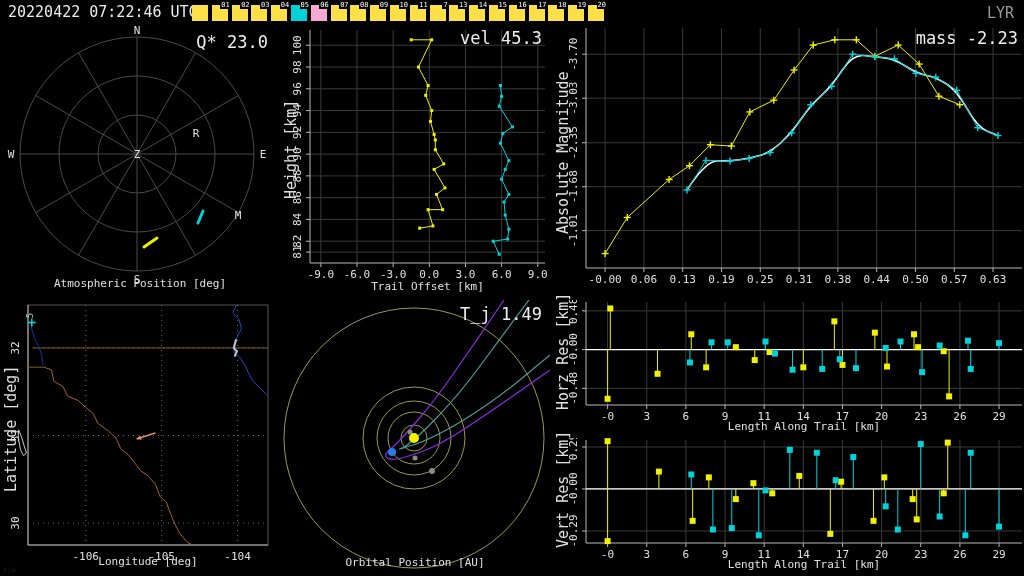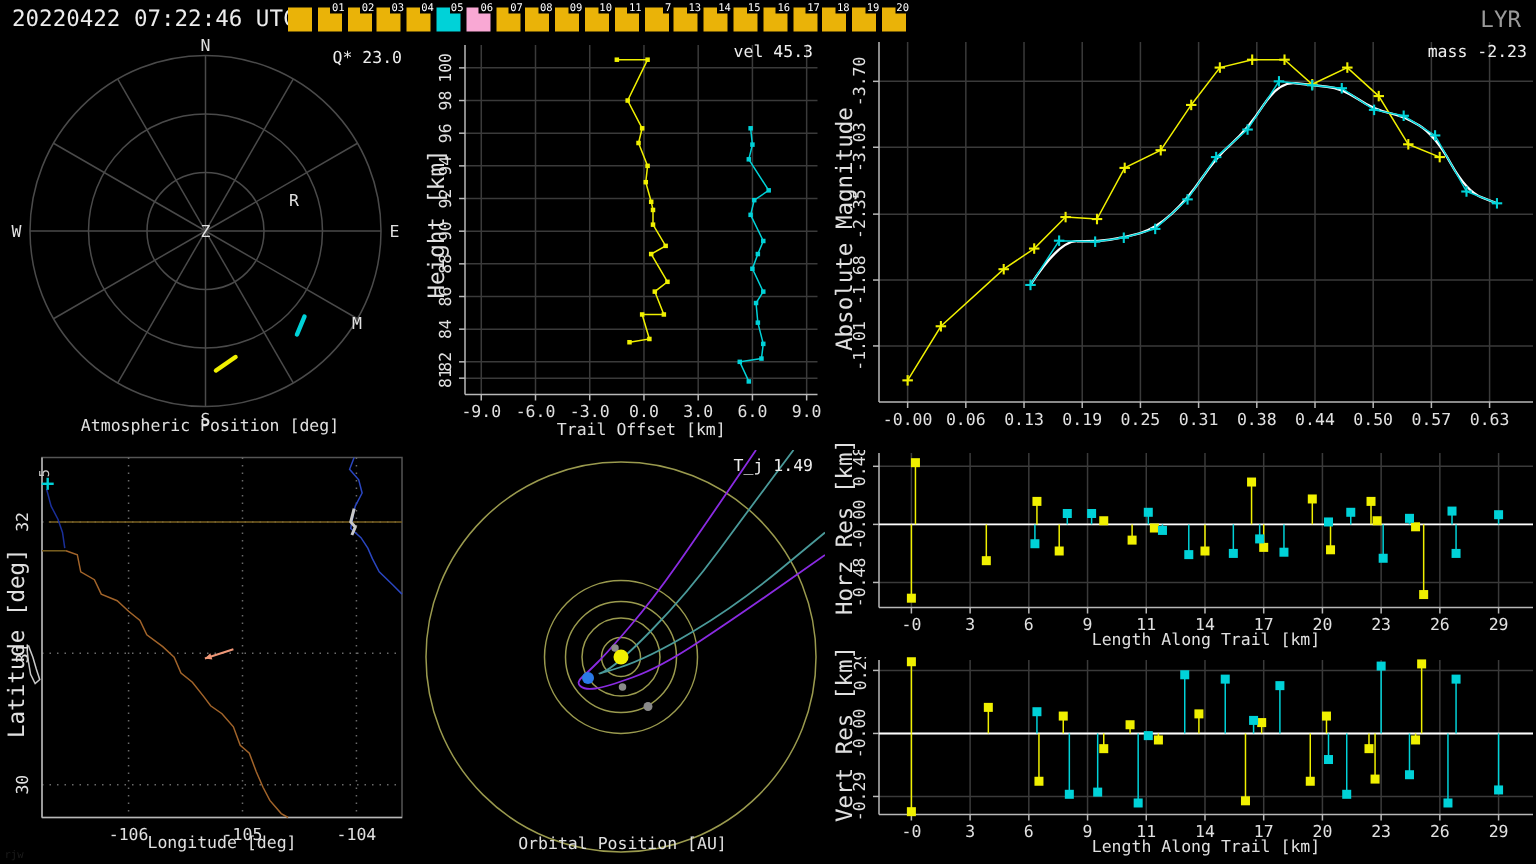--- a/index.html
+++ b/index.html
@@ -1,26 +1,26 @@
 <!DOCTYPE html>
 <html><head>
 <meta charset="utf-8">
 <style>
   html,body{margin:0;padding:0;background:#000;}
   #screen{position:relative;width:1024px;height:576px;background:#000;overflow:hidden;
           font-family:"DejaVu Sans Mono",monospace;color:#e0e0e0;}
   .panel{position:absolute;}
-  .corner-label{position:absolute;font-size:11px;color:#eee;white-space:pre;text-align:right;}
+  .corner-label{position:absolute;font-size:17px;color:#eee;white-space:pre;text-align:right;}
   .axis-title-x{position:absolute;font-size:11px;color:#e0e0e0;text-align:center;white-space:pre;}
   .axis-title-y{position:absolute;font-size:15px;color:#e0e0e0;white-space:pre;
                 transform:rotate(-90deg);transform-origin:left top;}
   #header{position:absolute;left:0;top:0;width:1024px;height:24px;}
   #timestamp{position:absolute;left:8px;top:3px;font-size:15px;color:#ececec;letter-spacing:0px;}
   #station{position:absolute;right:10px;top:4px;font-size:15px;color:#9a9a9a;}
-  .frame-box{position:absolute;top:5px;width:16px;height:16px;background:#eab308;}
+  .frame-box{position:absolute;top:5px;width:16px;height:16px;background:#fde047;}
   .frame-num{position:absolute;top:-4px;right:-3px;font-size:7px;line-height:8px;color:#fff;background:#000;padding:0 1px;}
   #watermark{position:absolute;left:3px;bottom:2px;font-size:7px;color:#1c1c1c;}
   svg{position:absolute;left:0;top:0;}
 </style>
 </head>
 <body>
 
 <div id="screen">
 
   <div id="header">

